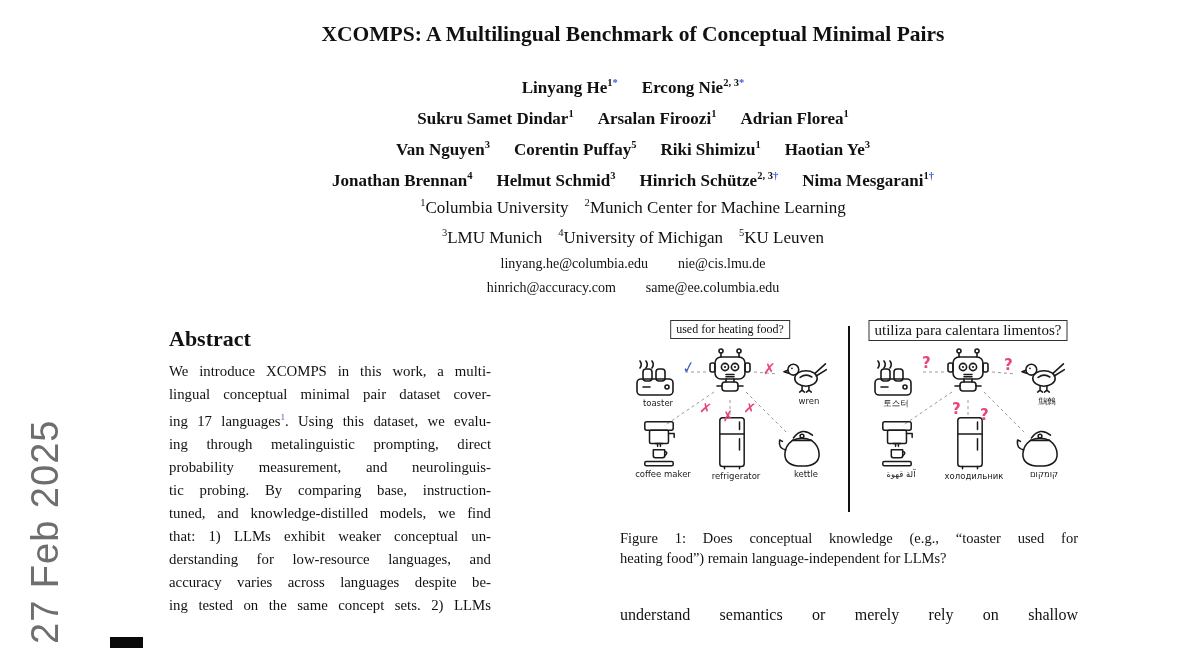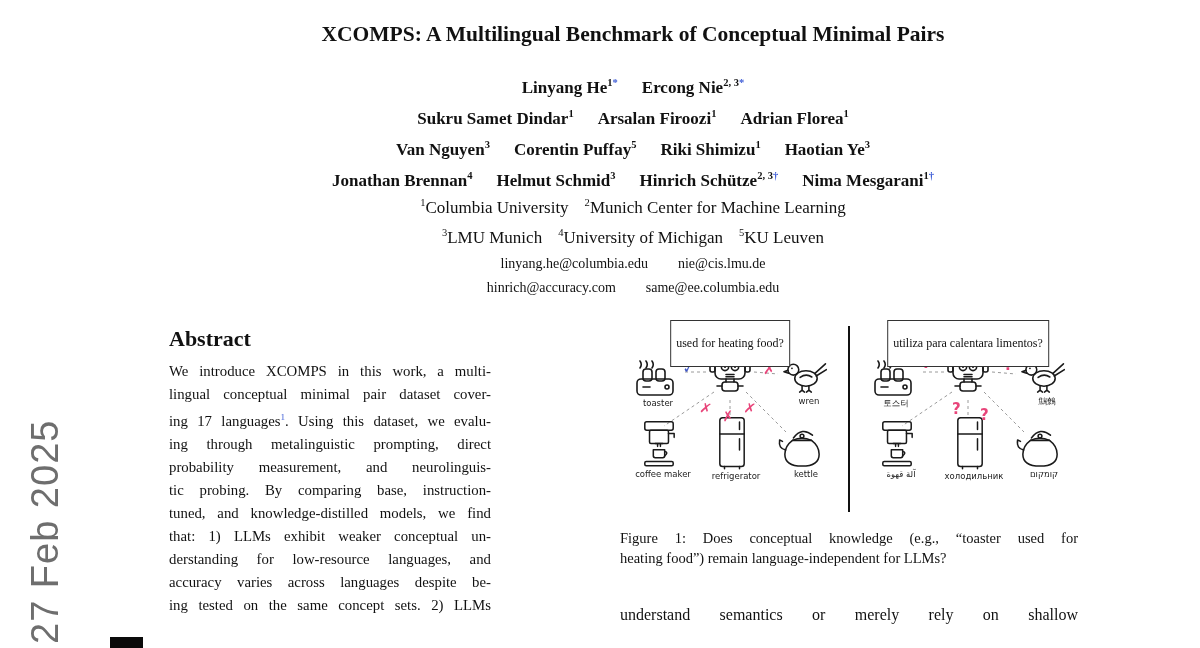--- a/index.html
+++ b/index.html
@@ -34,22 +34,22 @@
             font-size:22px;font-weight:bold;}
   .abs-body{position:absolute;left:103px;top:360px;width:322px;font-size:14.8px;}
   .abs-line{line-height:23px;text-align:justify;text-align-last:justify;}
   .fnlink{color:var(--footnote-link,#3c5bd6);}
   
   .figure{position:absolute;left:554px;top:320px;width:458px;height:200px;}
   .panel{position:absolute;top:0;width:220px;height:198px;}
   .panelA{left:0;} .panelB{left:238px;}
   .fig-divider{position:absolute;left:228px;top:6px;width:1.5px;height:186px;background:#111;}
   .qbox{position:absolute;top:0;left:50%;transform:translateX(-50%);
-        border:1px solid #333;padding:15px 5px;font-size:12px;white-space:nowrap;background:#fff;z-index:3;}
-  .panelB .qbox{font-size:12px;}
+        border:1px solid #333;padding:1px 5px;font-size:12px;white-space:nowrap;background:#fff;z-index:3;}
+  .panelB .qbox{font-size:15px;}
   .links{position:absolute;left:0;top:0;width:220px;height:198px;z-index:0;}
   .item{position:absolute;display:flex;flex-direction:column;align-items:center;z-index:1;}
   .i-toaster{left:4px;top:40px;width:60px;}
   .i-robot{left:86px;top:28px;width:48px;}
   .i-wren{left:156px;top:38px;width:58px;}
   .i-coffee{left:8px;top:100px;width:62px;}
   .i-fridge{left:90px;top:96px;width:44px;}
   .i-kettle{left:152px;top:108px;width:60px;}
   .ilabel{font-family:"DejaVu Sans",sans-serif;font-size:8.5px;margin-top:1px;
           white-space:nowrap;color:#222;padding-left:8px;}

